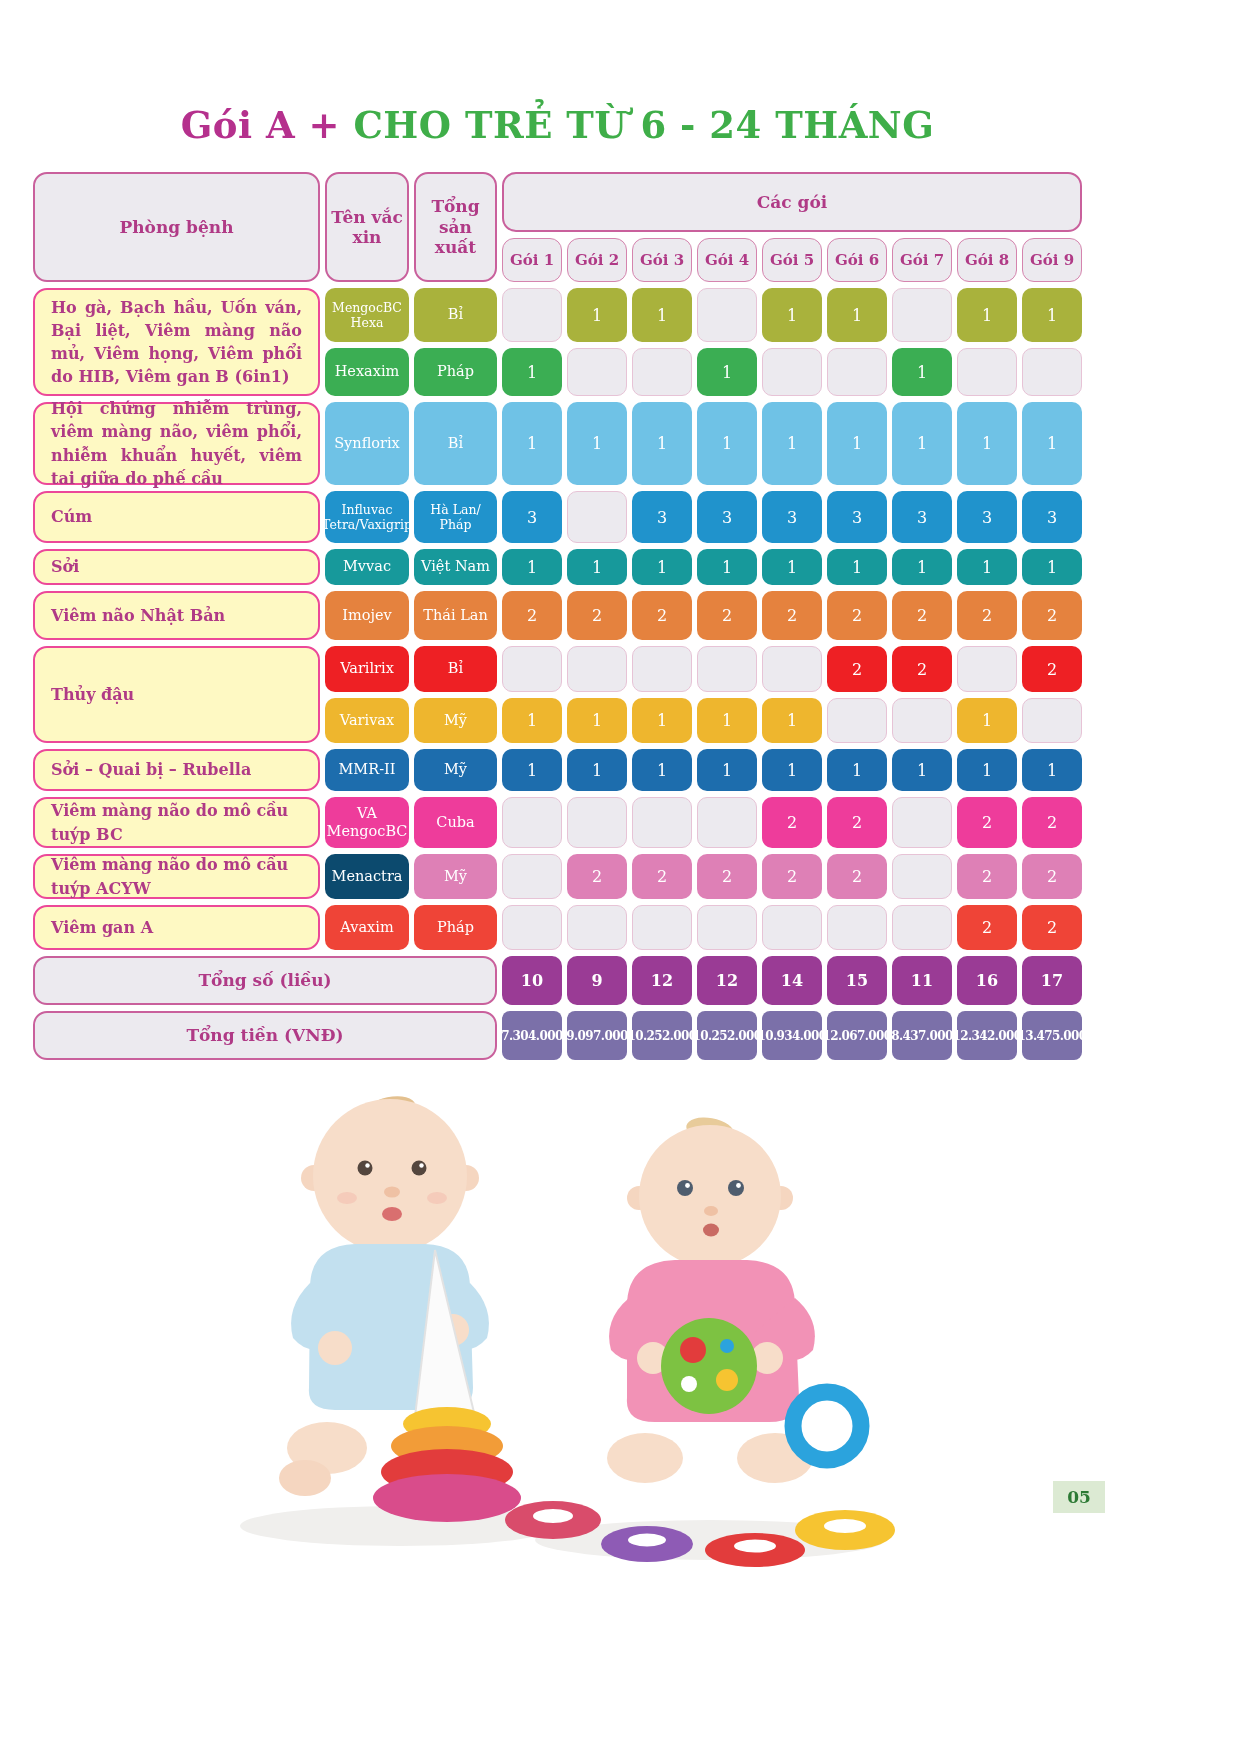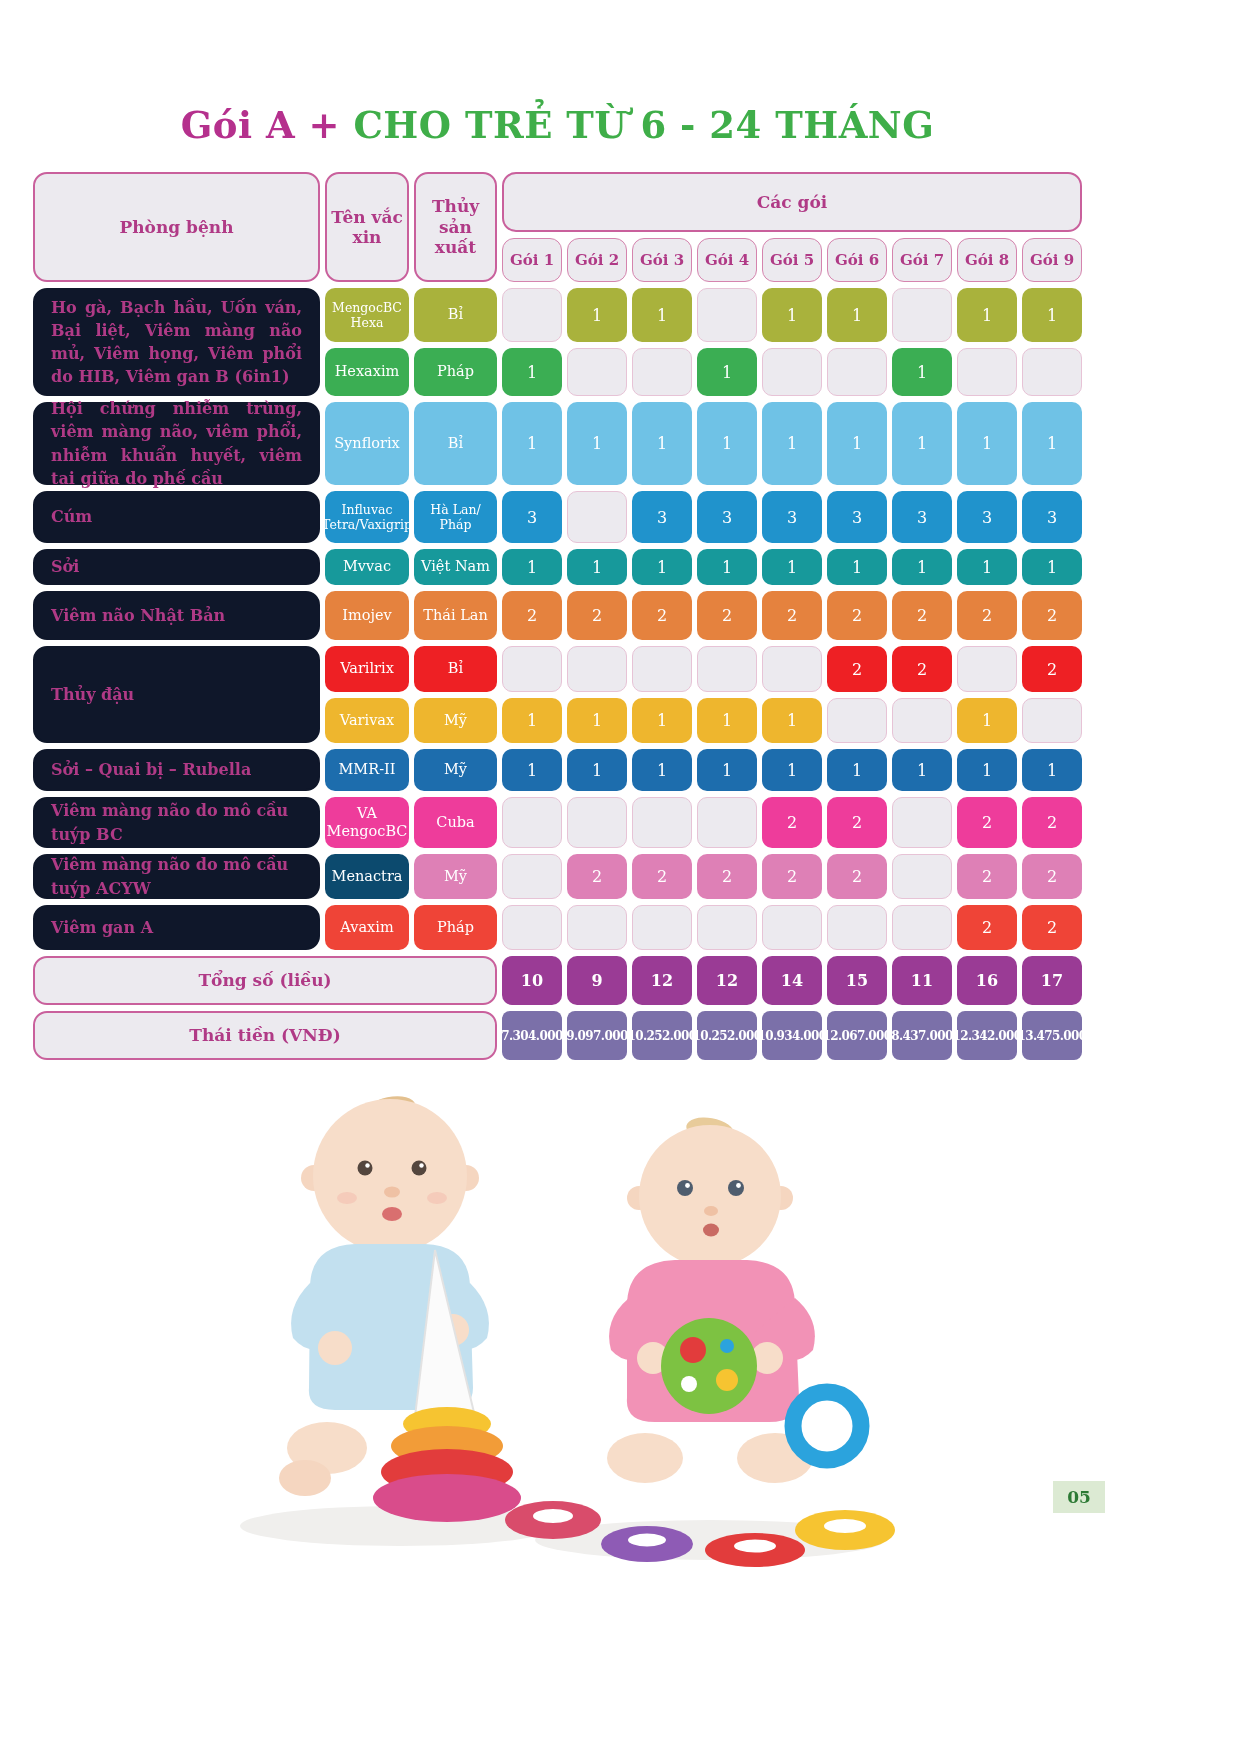--- a/index.html
+++ b/index.html
@@ -22,21 +22,21 @@
     column-gap:5px; row-gap:6px;
   }
   .hcell {
     background:#eceaef; border:2px solid #c9609c; border-radius:14px;
     color:#b03a86; font-weight:bold; font-size:17px; line-height:1.2;
     display:flex; align-items:center; justify-content:center; text-align:center;
     padding:2px 4px; box-sizing:border-box;
   }
   .glabel { border-width:1.5px; border-color:#d584ae; border-radius:12px; font-size:15px; font-weight:bold; }
   .disease {
-    background:#0f172a; border:2px solid #0f172a; border-radius:14px;
+    background:#fef9c3; border:2px solid #ec4899; border-radius:14px;
     color:#b03a86; font-weight:bold; font-size:16px; line-height:1.45;
     display:flex; align-items:center; padding:6px 16px; box-sizing:border-box;
   }
   .disease span { width:100%; text-align:justify; }
   .disease.short span { text-align:left; }
   .vcell {
     border-radius:10px; color:#ffffff; font-size:14.5px; line-height:1.2;
     display:flex; align-items:center; justify-content:center; text-align:center;
     padding:2px 3px; box-sizing:border-box;
   }
@@ -62,21 +62,21 @@
 
 <div class="page">
 
   <div class="title">
     <span class="t1">Gói A + </span><span class="t2">CHO TRẺ TỪ 6 - 24 THÁNG</span>
   </div>
 
   <div id="vax-table">
       <div class="hcell" style="grid-area: 1 / 1 / 3;">Phòng bệnh</div>
       <div class="hcell" style="grid-area: 1 / 2 / 3;">Tên vắc xin</div>
-      <div class="hcell" style="grid-area: 1 / 3 / 3;">Thủy sản xuất</div>
+      <div class="hcell" style="grid-area: 1 / 3 / 3;">Tổng sản xuất</div>
       <div class="hcell" style="grid-area: 1 / 4 / auto / 13;">Các gói</div>
       <div class="hcell glabel" style="grid-area: 2 / 4;">Gói 1</div>
       <div class="hcell glabel" style="grid-area: 2 / 5;">Gói 2</div>
       <div class="hcell glabel" style="grid-area: 2 / 6;">Gói 3</div>
       <div class="hcell glabel" style="grid-area: 2 / 7;">Gói 4</div>
       <div class="hcell glabel" style="grid-area: 2 / 8;">Gói 5</div>
       <div class="hcell glabel" style="grid-area: 2 / 9;">Gói 6</div>
       <div class="hcell glabel" style="grid-area: 2 / 10;">Gói 7</div>
       <div class="hcell glabel" style="grid-area: 2 / 11;">Gói 8</div>
       <div class="hcell glabel" style="grid-area: 2 / 12;">Gói 9</div>
@@ -245,21 +245,21 @@
       <div class="hcell total-label" style="grid-area: 15 / 1 / auto / 4;">Tổng số (liều)</div>
       <div class="dose total-val" style="grid-area: 15 / 4; background: rgb(154, 59, 149);">10</div>
       <div class="dose total-val" style="grid-area: 15 / 5; background: rgb(154, 59, 149);">9</div>
       <div class="dose total-val" style="grid-area: 15 / 6; background: rgb(154, 59, 149);">12</div>
       <div class="dose total-val" style="grid-area: 15 / 7; background: rgb(154, 59, 149);">12</div>
       <div class="dose total-val" style="grid-area: 15 / 8; background: rgb(154, 59, 149);">14</div>
       <div class="dose total-val" style="grid-area: 15 / 9; background: rgb(154, 59, 149);">15</div>
       <div class="dose total-val" style="grid-area: 15 / 10; background: rgb(154, 59, 149);">11</div>
       <div class="dose total-val" style="grid-area: 15 / 11; background: rgb(154, 59, 149);">16</div>
       <div class="dose total-val" style="grid-area: 15 / 12; background: rgb(154, 59, 149);">17</div>
-      <div class="hcell total-label" style="grid-area: 16 / 1 / auto / 4;">Thái tiền (VNĐ)</div>
+      <div class="hcell total-label" style="grid-area: 16 / 1 / auto / 4;">Tổng tiền (VNĐ)</div>
       <div class="dose price-val" style="grid-area: 16 / 4; background: rgb(123, 112, 169);">7.304.000</div>
       <div class="dose price-val" style="grid-area: 16 / 5; background: rgb(123, 112, 169);">9.097.000</div>
       <div class="dose price-val" style="grid-area: 16 / 6; background: rgb(123, 112, 169);">10.252.000</div>
       <div class="dose price-val" style="grid-area: 16 / 7; background: rgb(123, 112, 169);">10.252.000</div>
       <div class="dose price-val" style="grid-area: 16 / 8; background: rgb(123, 112, 169);">10.934.000</div>
       <div class="dose price-val" style="grid-area: 16 / 9; background: rgb(123, 112, 169);">12.067.000</div>
       <div class="dose price-val" style="grid-area: 16 / 10; background: rgb(123, 112, 169);">8.437.000</div>
       <div class="dose price-val" style="grid-area: 16 / 11; background: rgb(123, 112, 169);">12.342.000</div>
       <div class="dose price-val" style="grid-area: 16 / 12; background: rgb(123, 112, 169);">13.475.000</div>
     </div>

